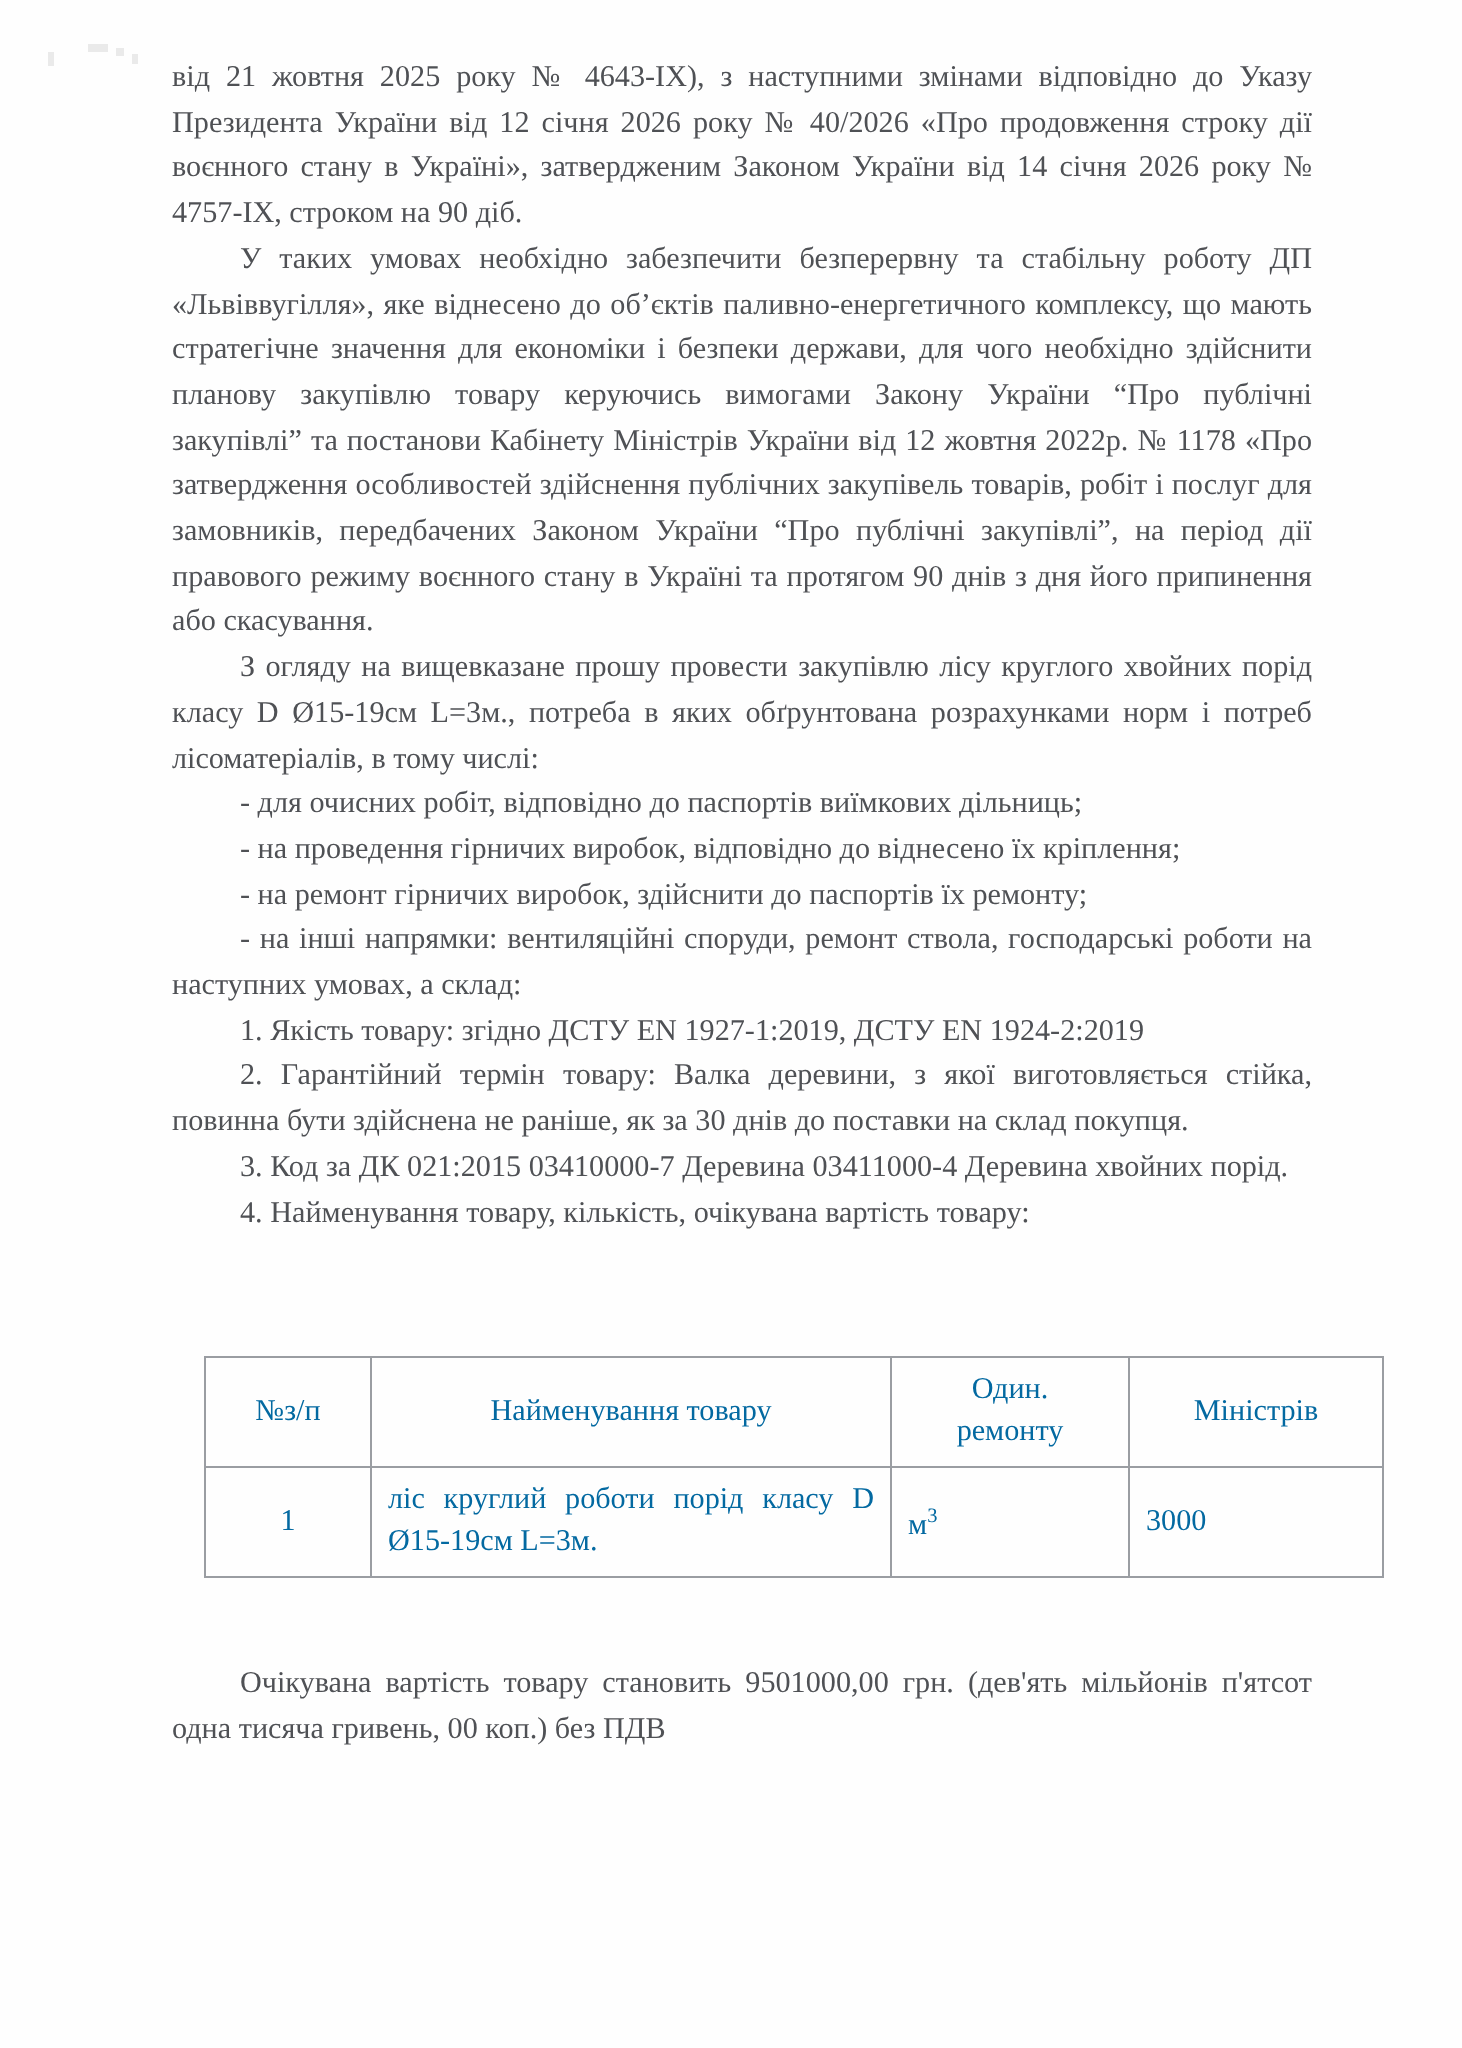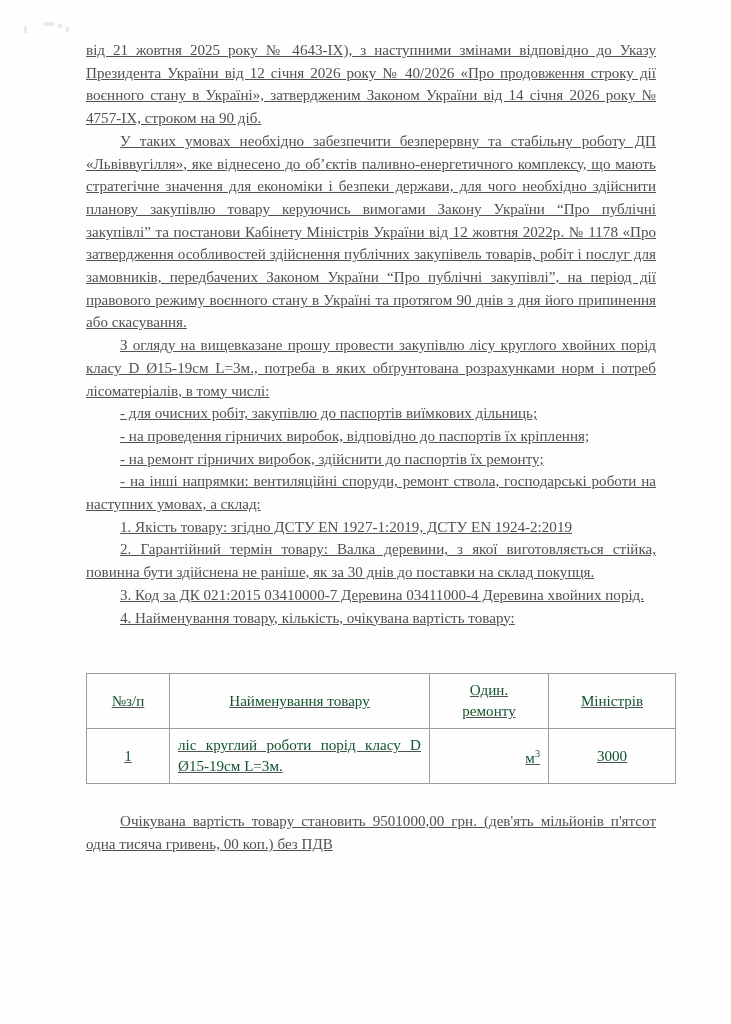--- a/index.html
+++ b/index.html
@@ -22,68 +22,67 @@
   
   .speckle {
     position: absolute;
     background: #d9d9d9;
     opacity: 0.55;
     pointer-events: none;
   }
   #doc-body {
     position: absolute;
     left: 86px;
-    top: 39px;
+    top: 28px;
     width: 570px;
     color: #4f5155;
     font-size: 15.1px;
     line-height: 22.7px;
     text-align: justify;
     text-justify: inter-word;
-    text-decoration: underline;
   }
   p {
     margin: 0;
     text-align: justify;
     text-indent: 34px;
   }
   p.noindent {
     text-indent: 0;
   }
   p.dash {
     text-indent: 34px;
   }
   
 
   .spacer-before-table { height: 44px; }
   .spacer-after-table  { height: 26px; }
 
   table.goods {
     border-collapse: collapse;
     width: 551px;
-    margin: 0;
-    color: #14532d;
+    margin: 16px;
+    color: #0369a1;
     table-layout: fixed;
   }
   table.goods td,
   table.goods th {
     border: 1px solid #9a9da2;
     padding: 6px 8px;
     font-weight: normal;
     font-size: 15.1px;
     line-height: 21px;
     vertical-align: middle;
   }
   table.goods th {
     text-align: center;
   }
   .col-num   { width: 66px;  text-align: center; }
   .col-name  { width: 243px; text-align: left; }
-  .col-unit  { width: 102px; text-align: right; }
-  .col-qty   { width: 110px; text-align: center; }
+  .col-unit  { width: 102px; text-align: left; }
+  .col-qty   { width: 110px; text-align: left; }
 
   th.col-name { text-align: center; }
   td.col-name { text-align: justify; }
 
   .hdr-unit-line { display: block; }
   sup { font-size: 0.68em; vertical-align: super; }
 </style>
 </head>
 <body>
 
@@ -95,22 +94,22 @@
   <span class="speckle" style="left:66px; top:27px; width:3px; height:5px;"></span>
 
   <div id="doc-body">
 
     <p class="noindent">від 21 жовтня 2025 року № 4643-IX), з наступними змінами відповідно до Указу Президента України від 12 січня 2026 року № 40/2026 «Про продовження строку дії воєнного стану в Україні», затвердженим Законом України від 14 січня 2026 року № 4757-IX, строком на 90 діб.</p>
 
     <p>У таких умовах необхідно забезпечити безперервну та стабільну роботу ДП «Львіввугілля», яке віднесено до об’єктів паливно-енергетичного комплексу, що мають стратегічне значення для економіки і безпеки держави, для чого необхідно здійснити планову закупівлю товару керуючись вимогами Закону України “Про публічні закупівлі” та постанови Кабінету Міністрів України від 12 жовтня 2022р. № 1178 «Про затвердження особливостей здійснення публічних закупівель товарів, робіт і послуг для замовників, передбачених Законом України “Про публічні закупівлі”, на період дії правового режиму воєнного стану в Україні та протягом 90 днів з дня його припинення або скасування.</p>
 
     <p>З огляду на вищевказане прошу провести закупівлю лісу круглого хвойних порід класу D Ø15-19см L=3м., потреба в яких обґрунтована розрахунками норм і потреб лісоматеріалів, в тому числі:</p>
 
-    <p class="dash">- для очисних робіт, закупівлю до паспортів виїмкових дільниць;</p>
-    <p class="dash">- на проведення гірничих виробок, відповідно до паспортів їх кріплення;</p>
+    <p class="dash">- для очисних робіт, відповідно до паспортів виїмкових дільниць;</p>
+    <p class="dash">- на проведення гірничих виробок, відповідно до віднесено їх кріплення;</p>
     <p class="dash">- на ремонт гірничих виробок, здійснити до паспортів їх ремонту;</p>
     <p class="dash">- на інші напрямки: вентиляційні споруди, ремонт ствола, господарські роботи на наступних умовах, а склад:</p>
 
     <p>1. Якість товару: згідно ДСТУ EN 1927-1:2019, ДСТУ EN 1924-2:2019</p>
     <p>2. Гарантійний термін товару: Валка деревини, з якої виготовляється стійка, повинна бути здійснена не раніше, як за 30 днів до поставки на склад покупця.</p>
     <p>3. Код за ДК 021:2015 03410000-7 Деревина 03411000-4 Деревина хвойних порід.</p>
     <p>4. Найменування товару, кількість, очікувана вартість товару:</p>
 
     <div class="spacer-before-table"></div>
 

